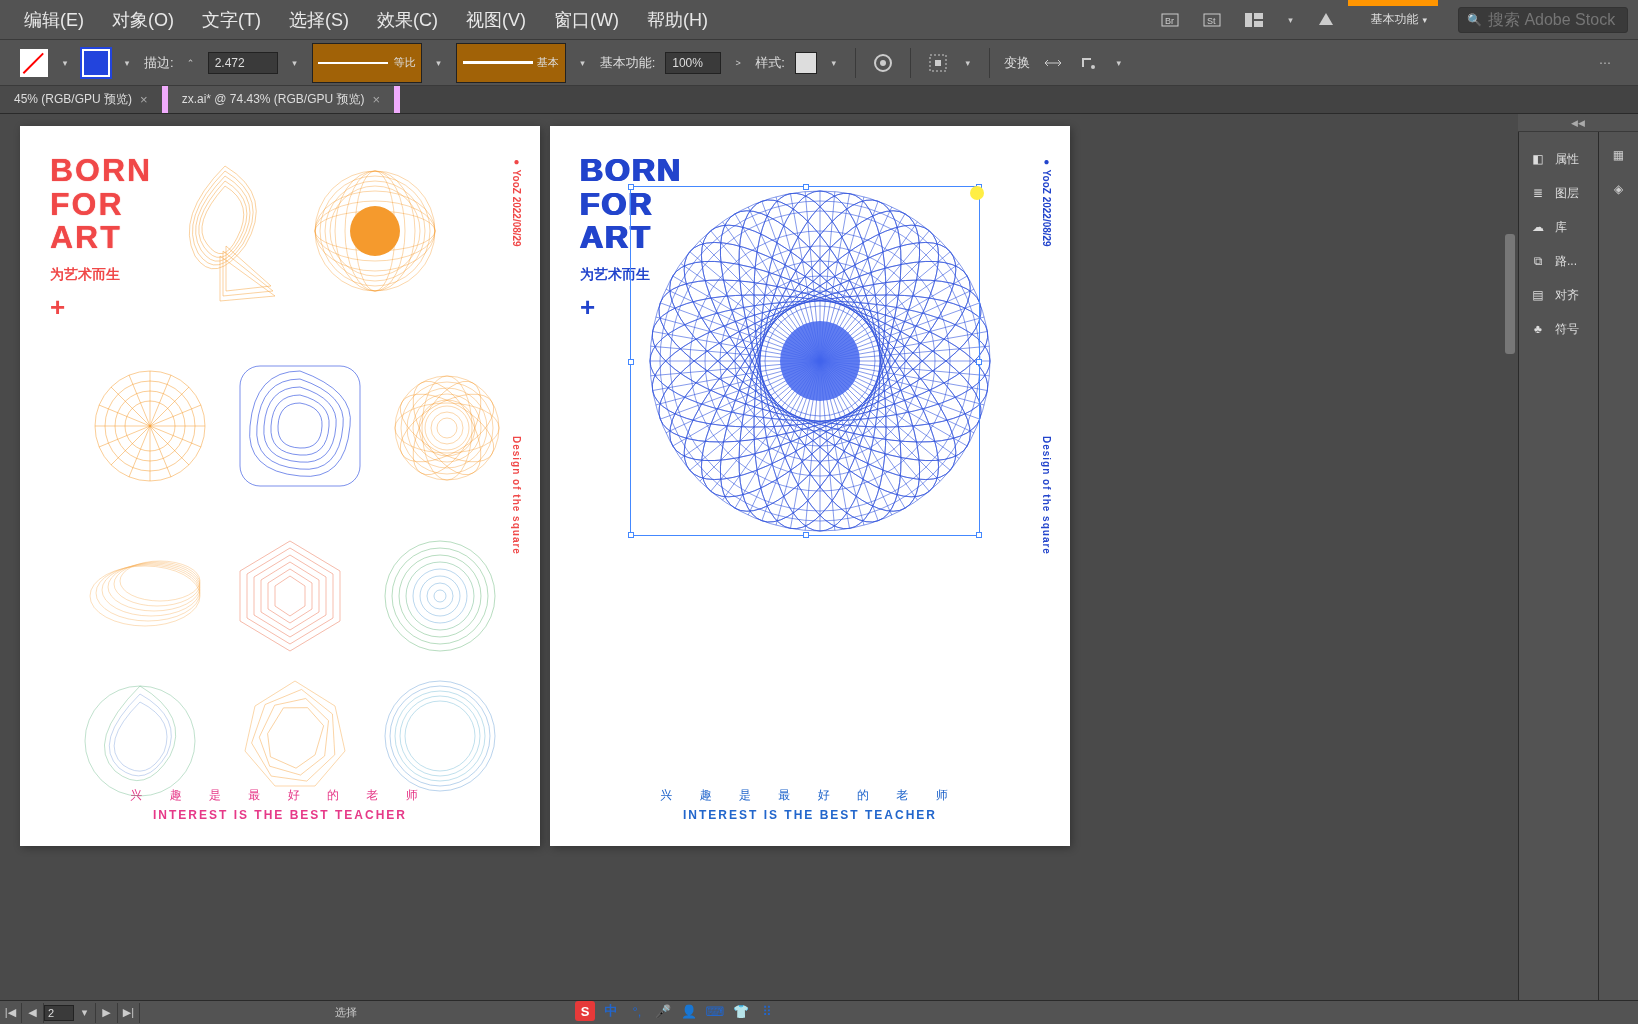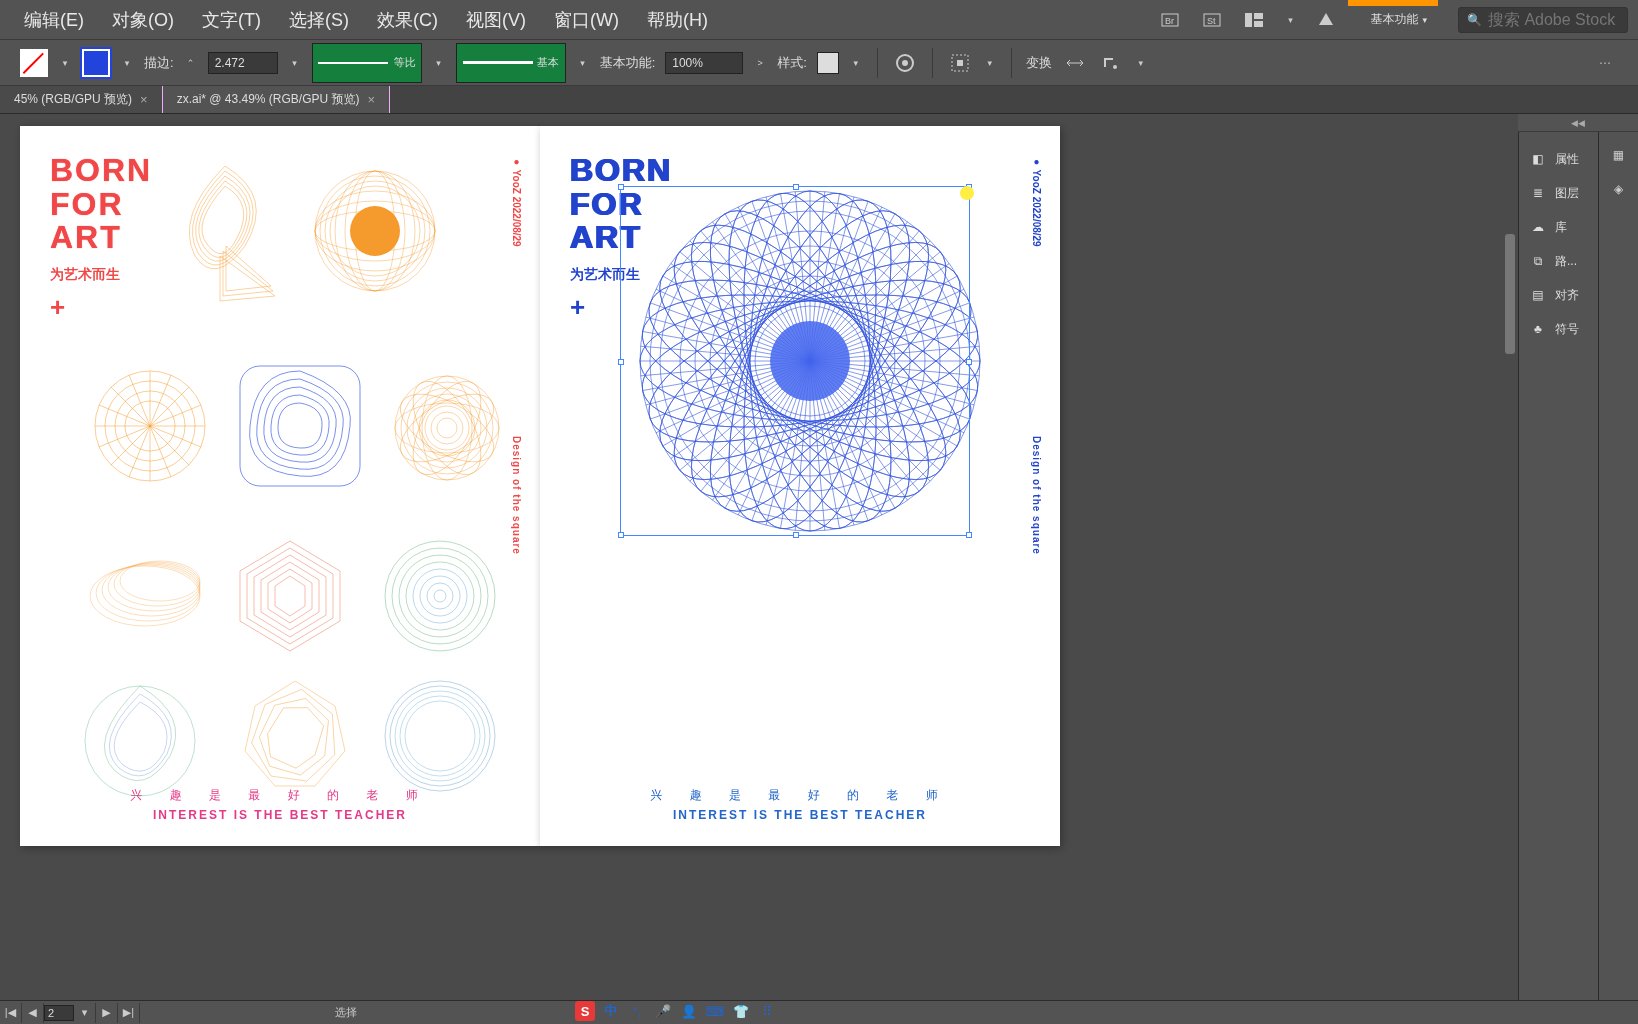--- a/index.html
+++ b/index.html
@@ -12,31 +12,31 @@
 .menubar .search-box{background:#3a3a3a;border:1px solid #333;border-radius:3px;padding:3px 8px;display:flex;align-items:center;gap:6px;width:170px}
 .menubar .search-box input{background:none;border:none;color:#888;font-size:16px;width:100%;outline:none}
 .orange-bar{position:absolute;top:0;right:200px;width:90px;height:6px;background:#ff9500;z-index:10}
 .optbar{height:46px;background:#535353;display:flex;align-items:center;padding:0 20px;gap:10px;border-bottom:1px solid #3a3a3a}
 .color-sw{width:28px;height:28px;position:relative}
 .sw-none{background:#fff;position:relative}
 .sw-none::after{content:"";position:absolute;width:100%;height:2px;background:red;top:50%;left:0;transform:rotate(-45deg) translateY(-50%)}
 .sw-blue{background:#2244dd;border:2px solid #fff;outline:2px solid #2244dd}
 .opt-label{color:#ddd;font-size:13px}
 .opt-input{background:#3a3a3a;border:1px solid #222;color:#ddd;padding:3px 6px;width:70px;font-size:12px}
-.opt-combo{background:#15803d;border:1px solid #222;width:110px;height:40px;display:flex;align-items:center;justify-content:center;font-size:11px;color:#ddd;position:relative}
+.opt-combo{background:#a16207;border:1px solid #222;width:110px;height:40px;display:flex;align-items:center;justify-content:center;font-size:11px;color:#ddd;position:relative}
 .opt-combo .stroke-preview{width:70px;height:2px;background:#fff}
 .dd{width:14px;height:22px;display:flex;align-items:center;justify-content:center;cursor:pointer;color:#ccc;font-size:9px}
 .sep{width:1px;height:30px;background:#3a3a3a;margin:0 4px}
 .opt-icon{width:26px;height:26px;display:flex;align-items:center;justify-content:center;color:#bbb;cursor:pointer}
 .tabbar{height:28px;background:#434343;display:flex;align-items:stretch;border-bottom:1px solid #2a2a2a}
-.tab{padding:0 14px;display:flex;align-items:center;gap:8px;background:#4a4a4a;border-right:1px solid #f0abfc;font-size:12px;color:#ddd;cursor:pointer}
+.tab{padding:0 14px;display:flex;align-items:center;gap:8px;background:#4a4a4a;border-right:6px solid #f0abfc;font-size:12px;color:#ddd;cursor:pointer}
 .tab.active{background:#535353}
 .tab .close{font-size:13px;color:#aaa;cursor:pointer}
 .main{display:flex;height:calc(100% - 40px - 46px - 28px - 24px)}
-.canvas-area{flex:1;background:#4a4a4a;overflow:hidden;position:relative;display:flex;padding:12px 20px}
+.canvas-area{flex:1;background:#4a4a4a;overflow:hidden;position:relative;display:flex;gap:10px;padding:12px 20px}
 .artboard{background:#fff;position:relative;box-shadow:2px 2px 8px rgba(0,0,0,0.3)}
 .ab1{width:520px;height:720px}
 .ab2{width:520px;height:720px}
 .scroll-v{width:16px;background:#4a4a4a;position:absolute;right:0;top:0;bottom:0}
 .scroll-v .thumb{width:10px;height:120px;background:#777;margin:120px auto;border-radius:3px}
 .panel-dock{width:80px;background:#535353;border-left:1px solid #2a2a2a;padding-top:10px}
 .panel-item{height:34px;display:flex;align-items:center;gap:8px;padding:0 10px;color:#ddd;cursor:pointer;font-size:12px}
 .panel-item .picon{width:18px;height:18px;display:flex;align-items:center;justify-content:center}
 .panel-strip{width:40px;background:#535353;border-left:1px solid #2a2a2a;display:flex;flex-direction:column;align-items:center;padding-top:10px;gap:8px}
 .panel-strip .sicon{width:26px;height:26px;display:flex;align-items:center;justify-content:center;color:#ccc;cursor:pointer}
@@ -141,21 +141,21 @@
       <div class="stroke-preview"></div>
       <span style="margin-left:6px">等比</span>
     </div>
   <div class="dd">▾</div>
   <div class="opt-combo">
       <div class="stroke-preview" style="height:3px"></div>
       <span style="margin-left:4px">基本</span>
     </div>
   <div class="dd">▾</div>
   <span class="opt-label">基本功能:</span>
-  <input class="opt-input" style="width: 78px;" value="100%">
+  <input class="opt-input" style="width: 56px;" value="100%">
   <div class="dd">&gt;</div>
   <span class="opt-label">样式:</span>
   <div style="width:22px;height:22px;background:#ddd;border:1px solid #222"></div>
   <div class="dd">▾</div>
   <div class="sep"></div>
   <div class="opt-icon">
       <svg width="20" height="20">
         <circle cx="10" cy="10" r="8" fill="none" stroke="#ccc" stroke-width="2"></circle>
         <circle cx="10" cy="10" r="3" fill="#ccc"></circle>
       </svg>
@@ -184,21 +184,21 @@
   <div class="dd">▾</div>
   <div style="margin-left:auto" class="opt-icon">⋯</div>
 </div>
 
 <div class="tabbar">
   <div class="tab">
     <span>45% (RGB/GPU 预览)</span>
     <span class="close">×</span>
   </div>
   <div class="tab active">
-    <span>zx.ai* @ 43.49% (RGB/GPU 预览)</span>
+    <span>zx.ai* @ 74.43% (RGB/GPU 预览)</span>
     <span class="close">×</span>
   </div>
 </div>
 
 <div class="main">
   <div class="canvas-area">
 
     <div class="artboard ab1">
       <div class="ab-title">
         <div>BORN</div>

